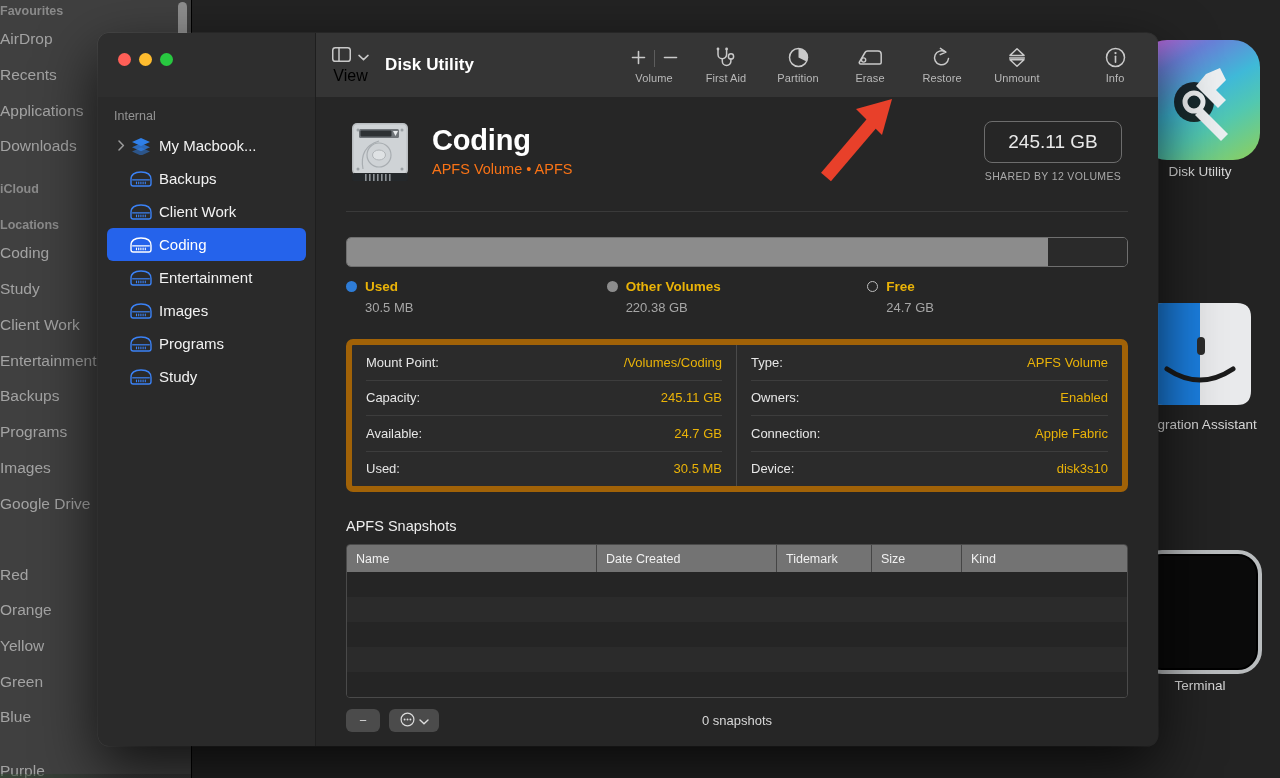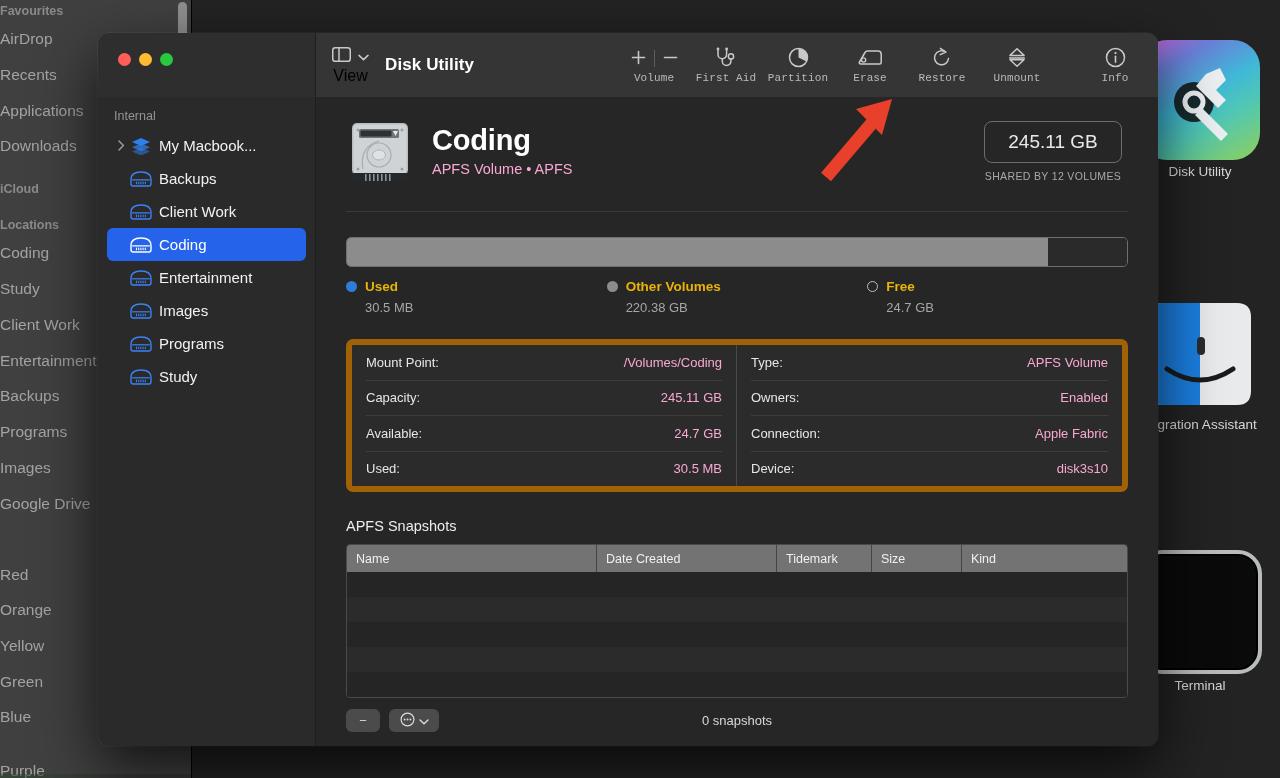--- a/index.html
+++ b/index.html
@@ -80,21 +80,21 @@
   .tl.red { background: #ff5f57; }
   .tl.yellow { background: #febc2e; }
   .tl.green { background: #28c840; }
 
   .tb-right {
     flex: 1; background: #353535; display: flex; align-items: center;
     border-left: 1px solid #1e1e1e; position: relative;
   }
   .tb-item {
     display: flex; flex-direction: column; align-items: center; justify-content: center;
-    min-width: 44px; color: #c9c9c9; cursor: default; user-select: none; font-family: Liberation Mono, monospace;
+    min-width: 44px; color: #c9c9c9; cursor: default; user-select: none;
   }
   .tb-item .ic { height: 22px; display: flex; align-items: center; justify-content: center; }
   .tb-item .lb { font-size: 11px; color: #b9b9b9; margin-top: 3px; letter-spacing: .1px; }
   .view-group { display: flex; align-items: center; margin-left: 16px; justify-content: center; }
   .view-stack { display: flex; flex-direction: column; align-items: center; }
   .win-title {
     color: #fff; font-size: 17px; font-weight: 700; margin-left: 16px; letter-spacing: .1px;
   }
   .tb-spacer { flex: 1; }
   .tb-actions { display: flex; align-items: center; gap: 4px; padding-right: 12px; }
@@ -130,21 +130,21 @@
   .detail {
     flex: 1; background: #262626; min-width: 0; position: relative;
     border-left: 1px solid #1e1e1e;
     padding: 0 30px; box-sizing: border-box; overflow: hidden;
   }
 
   .vol-head { display: flex; align-items: center; padding-top: 22px; }
   .vol-icon { width: 68px; height: 64px; flex: 0 0 68px; position: relative; }
   .vol-text { margin-left: 18px; }
   .vol-name { color: #fff; font-size: 29px; font-weight: 700; line-height: 1.05; letter-spacing: -.2px;}
-  .vol-sub { color: #f9a8d4; font-size: 14.5px; margin-top: 6px; }
+  .vol-sub { color: #f97316; font-size: 14.5px; margin-top: 6px; }
   .vol-right { margin-left: auto; text-align: center; padding-right: 6px; }
   .cap-box {
     border: 1px solid #6d6d6d; border-radius: 8px; padding: 9px 18px;
     color: #e9e9e9; font-size: 19px; min-width: 100px;
   }
   .cap-sub { color: #a9a9a9; font-size: 10.5px; letter-spacing: .35px; margin-top: 7px; }
 
   .hr { height: 1px; background: #3a3a3a; margin-top: 28px; }
 
   .bar-wrap { margin-top: 25px; }
@@ -171,21 +171,21 @@
     display: flex; overflow: hidden; background: #2b2b2b;
   }
   .info-col { width: 50%; box-sizing: border-box; padding: 0 14px; }
   .info-col.left { border-right: 1px solid #4a4a4a; }
   .info-row {
     display: flex; justify-content: space-between; align-items: center;
     height: 34.5px; border-bottom: 1px solid #3d3d3d; font-size: 13px;
   }
   .info-row:last-child { border-bottom: none; }
   .info-k { color: #e6e6e6; }
-  .info-v { color: #f9a8d4; }
+  .info-v { color: #eab308; }
 
   .snap-title { color: #ededed; font-size: 14.5px; margin-top: 26px; }
 
   .snap-table {
     margin-top: 10px; border: 1px solid #4a4a4a; border-radius: 4px; overflow: hidden;
   }
   .snap-head { display: flex; height: 27px; background: #737373; }
   .snap-th {
     color: #f0f0f0; font-size: 12.5px; display: flex; align-items: center;
     padding-left: 9px; box-sizing: border-box; border-right: 1px solid #454545;

